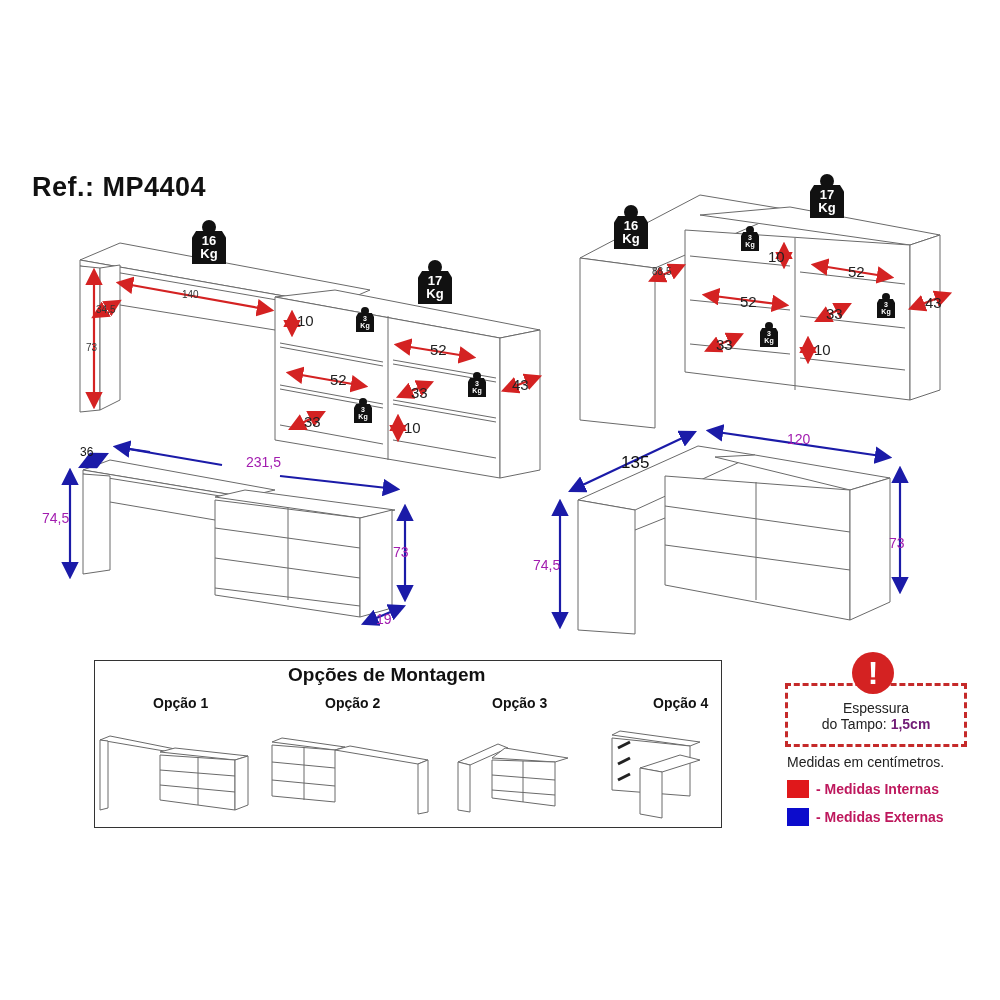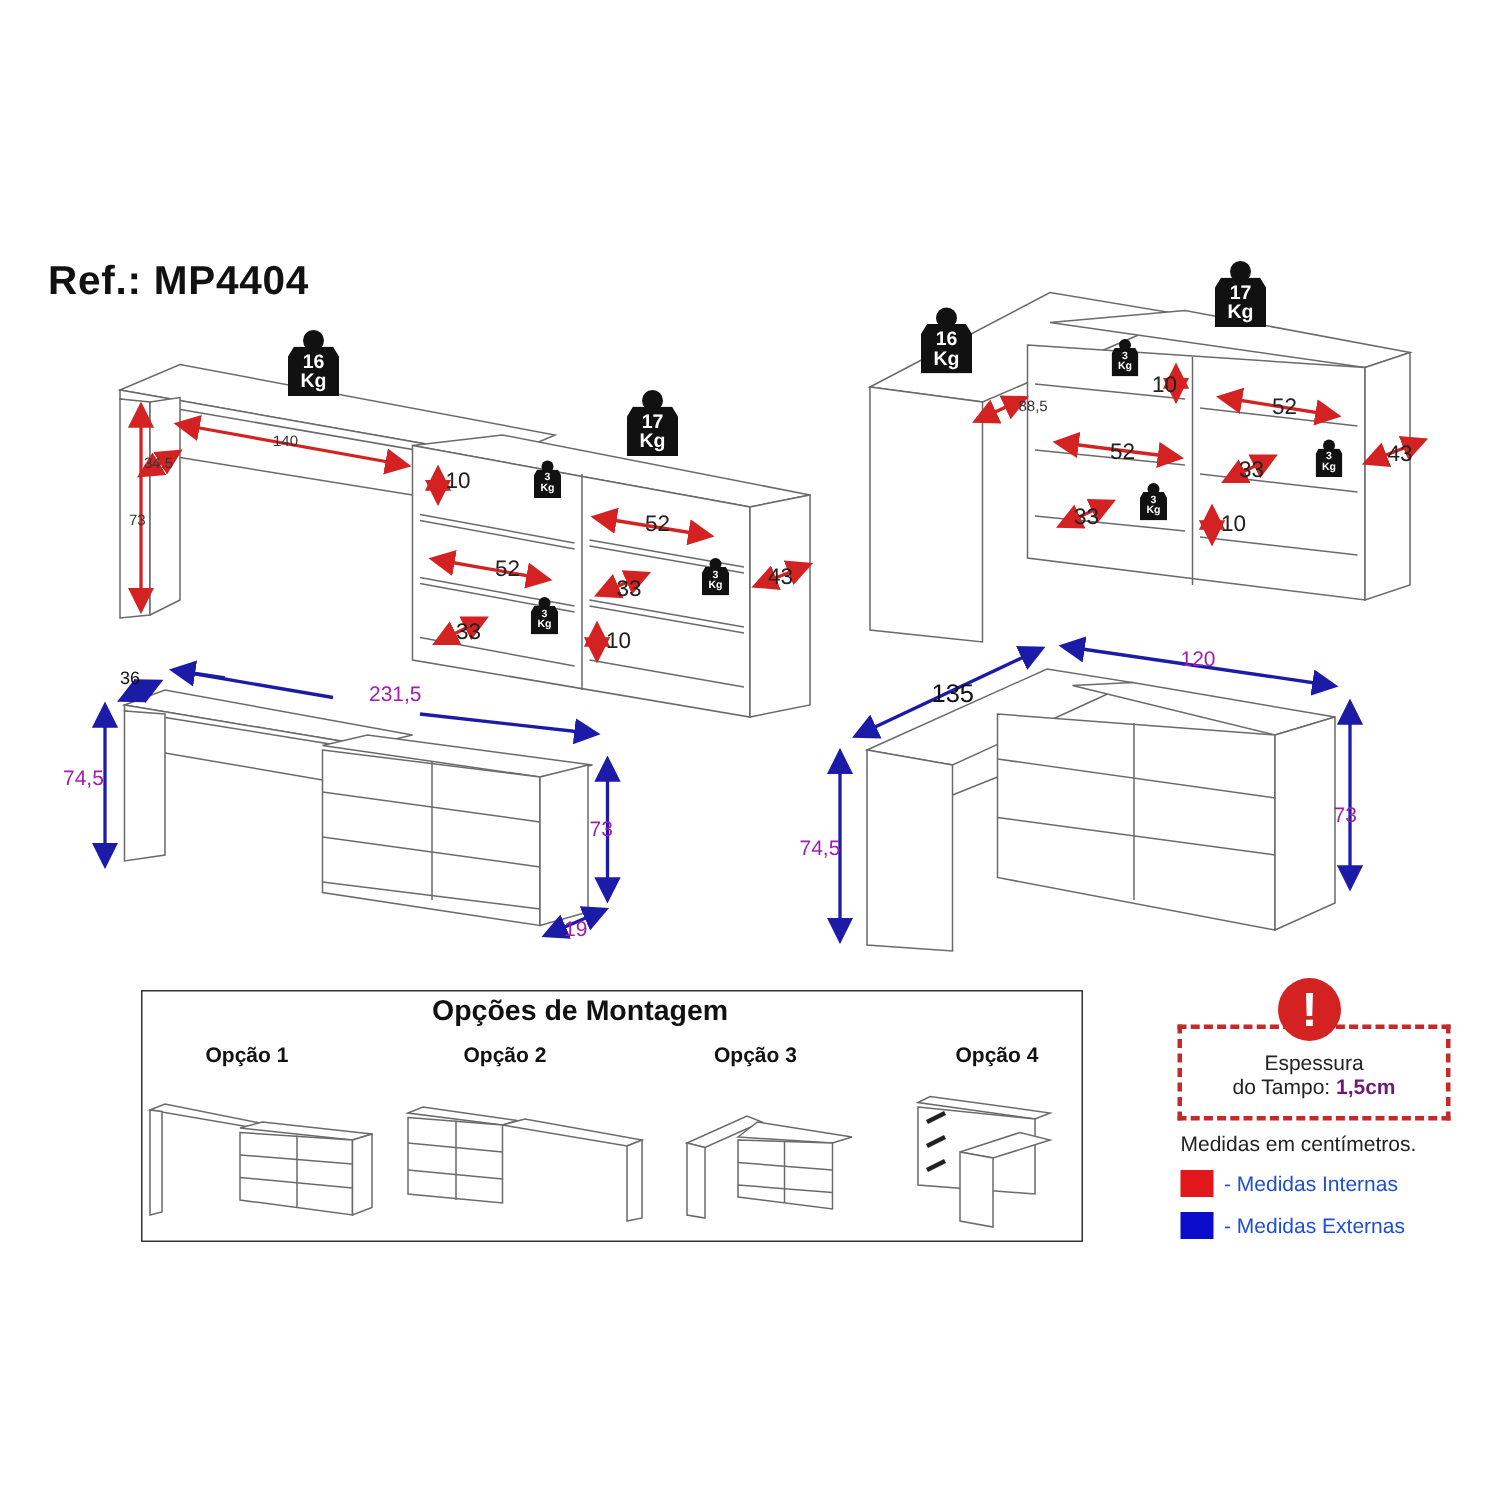--- a/index.html
+++ b/index.html
@@ -16,28 +16,28 @@
   .md{font-size:15px;color:#222;text-align:right;}
   .bg{font-size:14px;color:#a21caf;}
   .weight{position:absolute;width:34px;text-align:center;}
   .weight .knob{width:14px;height:14px;border-radius:50%;background:#111;margin:0 auto -3px auto;}
   .weight .body{background:#111;color:#fff;font-weight:bold;font-size:13px;line-height:13px;padding:3px 0 4px 0;clip-path:polygon(12% 0,88% 0,100% 20%,100% 100%,0 100%,0 20%);}
   .weight.small{width:18px;}
   .weight.small .knob{width:8px;height:8px;margin-bottom:-2px;}
   .weight.small .body{font-size:7px;line-height:7px;padding:2px 0 3px 0;}
   .opbox{left:94px;top:660px;width:626px;height:166px;border:1.5px solid #333;}
   .optitle{font-size:19px;font-weight:bold;}
-  .opt{font-size:14px;font-weight:bold;}
+  .opt{font-size:14px;font-weight:bold;margin-left:16px;}
   .warn{left:785px;top:683px;width:176px;height:58px;border:3px dashed #c52a2a;}
   .warn-text{left:785px;top:700px;width:182px;text-align:center;font-size:14px;line-height:16px;color:#222;}
   .warn-text b{color:#701a75;margin-top:36px;}
   .alert{left:852px;top:652px;width:42px;height:42px;border-radius:50%;background:#d42222;color:#fff;text-align:center;font-weight:bold;font-size:32px;line-height:42px;}
   .legend-note{left:787px;top:754px;font-size:14px;color:#222;}
   .swatch{position:absolute;width:22px;height:18px;}
-  .leg{font-size:14px;color:#1d4ed8;}
+  .leg{font-size:14px;color:#be185d;font-weight:bold;}
 </style>
 </head>
 <body>
 
 <div class="abs ref">Ref.: MP4404</div>
 
 <svg width="1000" height="1000">
   <defs>
     <marker id="ar" markerWidth="8" markerHeight="8" refX="6" refY="4" orient="auto-start-reverse">
         <path d="M0,0 L8,4 L0,8 z" fill="#d42222"></path>
@@ -254,21 +254,21 @@
 <span class="lbl sm" style="left:96px;top:305px;">34,5</span>
 <span class="lbl sm" style="left:182px;top:290px;">140</span>
 <span class="lbl md" style="left:297px;top:313px;">10</span>
 <span class="lbl md" style="left:430px;top:342px;">52</span>
 <span class="lbl md" style="left:330px;top:372px;">52</span>
 <span class="lbl md" style="left:411px;top:385px;">33</span>
 <span class="lbl md" style="left:304px;top:414px;">33</span>
 <span class="lbl md" style="left:404px;top:420px;">10</span>
 <span class="lbl md" style="left:512px;top:377px;">43</span>
 
-<span class="lbl sm" style="left:652px;top:267px;margin-left:27px;">88,5</span>
+<span class="lbl sm" style="left:652px;top:267px;">88,5</span>
 <span class="lbl md" style="left:768px;top:249px;">10</span>
 <span class="lbl md" style="left:848px;top:264px;">52</span>
 <span class="lbl md" style="left:740px;top:294px;">52</span>
 <span class="lbl md" style="left:826px;top:306px;">33</span>
 <span class="lbl md" style="left:716px;top:337px;">33</span>
 <span class="lbl md" style="left:814px;top:342px;">10</span>
 <span class="lbl md" style="left:925px;top:295px;">43</span>
 
 <span class="lbl" style="left:80px;top:446px;font-size:12px;">36</span>
 <span class="lbl bg" style="left:227px;top:455px;margin-left:19px;">231,5</span>

